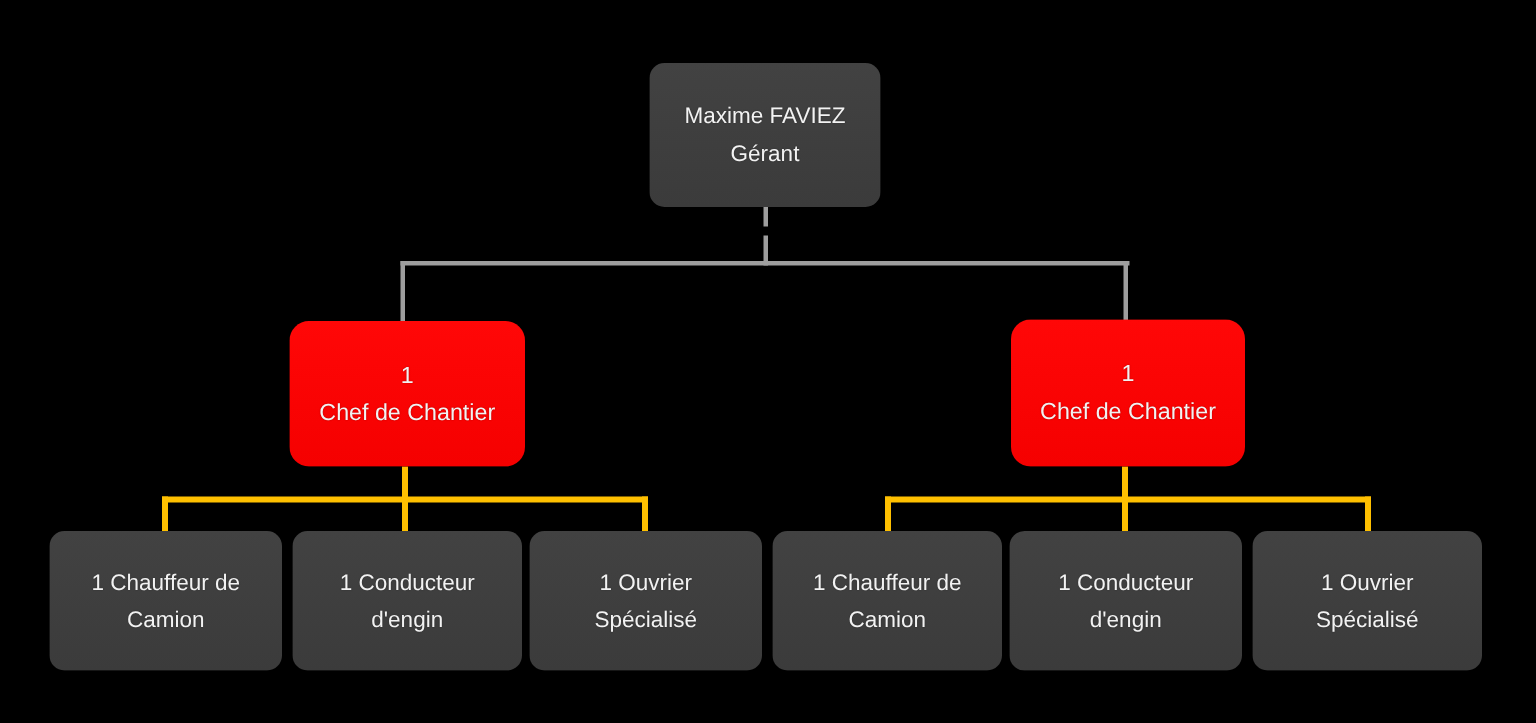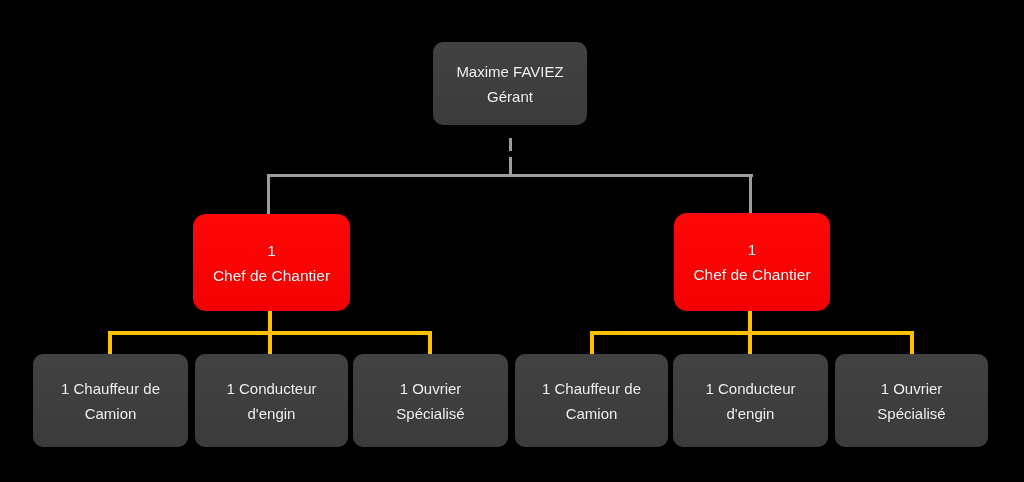--- a/index.html
+++ b/index.html
@@ -62,21 +62,21 @@
   <div class="line line-orange" style="left:268px; top:311px; width:4px; height:43px;"></div>
   <div class="line line-orange" style="left:108px; top:331px; width:324px; height:4px;"></div>
   <div class="line line-orange" style="left:108px; top:331px; width:4px; height:23px;"></div>
   <div class="line line-orange" style="left:428px; top:331px; width:4px; height:23px;"></div>
 
   <div class="line line-orange" style="left:748px; top:311px; width:4px; height:43px;"></div>
   <div class="line line-orange" style="left:590px; top:331px; width:324px; height:4px;"></div>
   <div class="line line-orange" style="left:590px; top:331px; width:4px; height:23px;"></div>
   <div class="line line-orange" style="left:910px; top:331px; width:4px; height:23px;"></div>
 
-  <div class="node node-dark" style="left:433px; top:42px; width:154px; height:83px;">
+  <div class="node node-dark" style="left:433px; top:42px; width:154px; height:96px;">
     <div class="nl">Maxime FAVIEZ</div>
     <div class="nl">Gérant</div>
   </div>
 
   <div class="node node-red" style="left:193px; top:214px; width:157px; height:97px;">
     <div class="nl">1</div>
     <div class="nl">Chef de Chantier</div>
   </div>
   <div class="node node-red" style="left:674px; top:213px; width:156px; height:98px;">
     <div class="nl">1</div>

